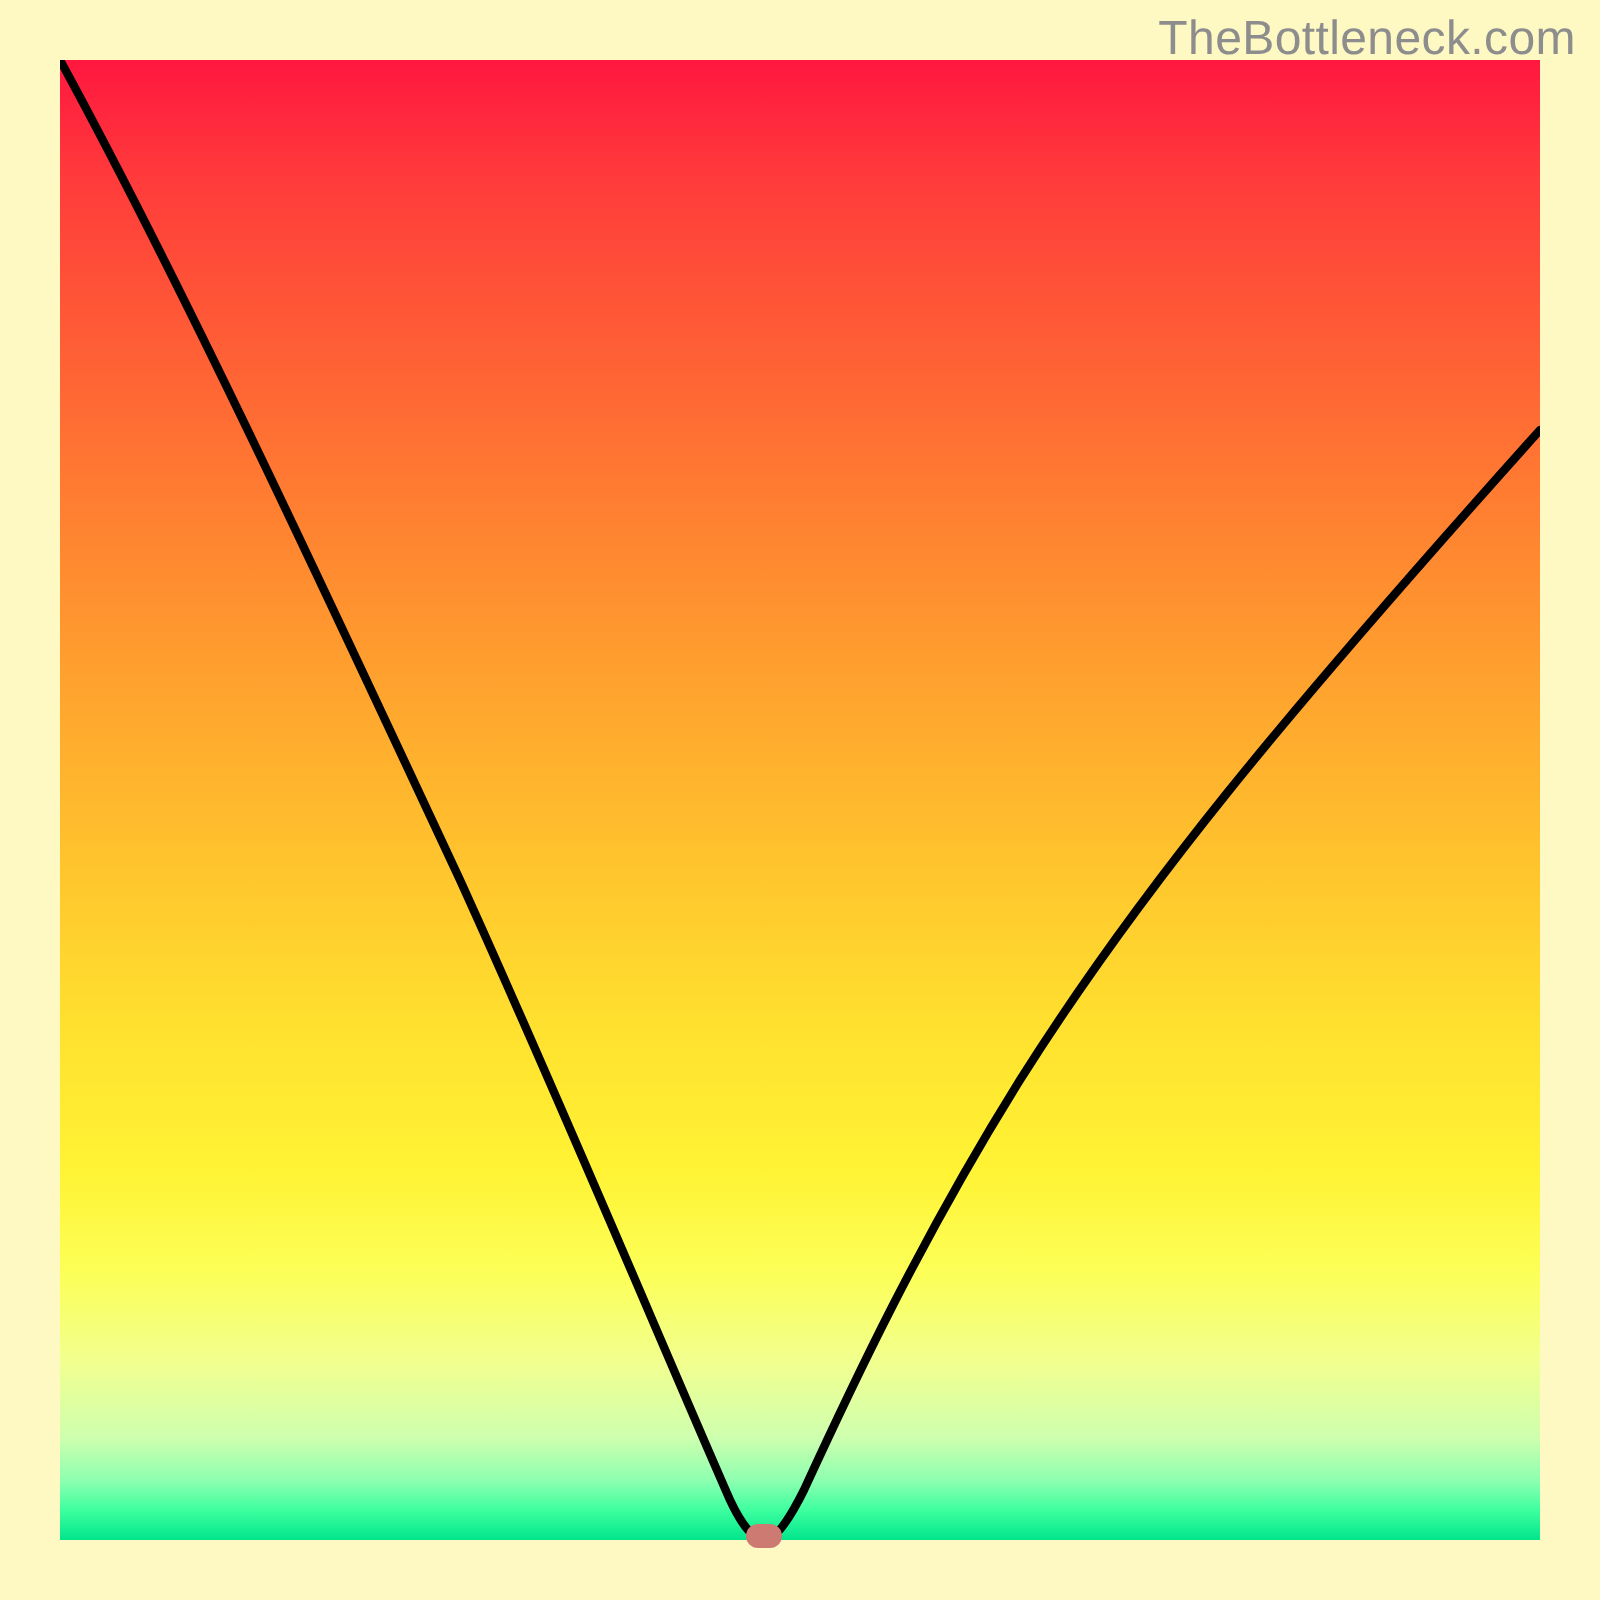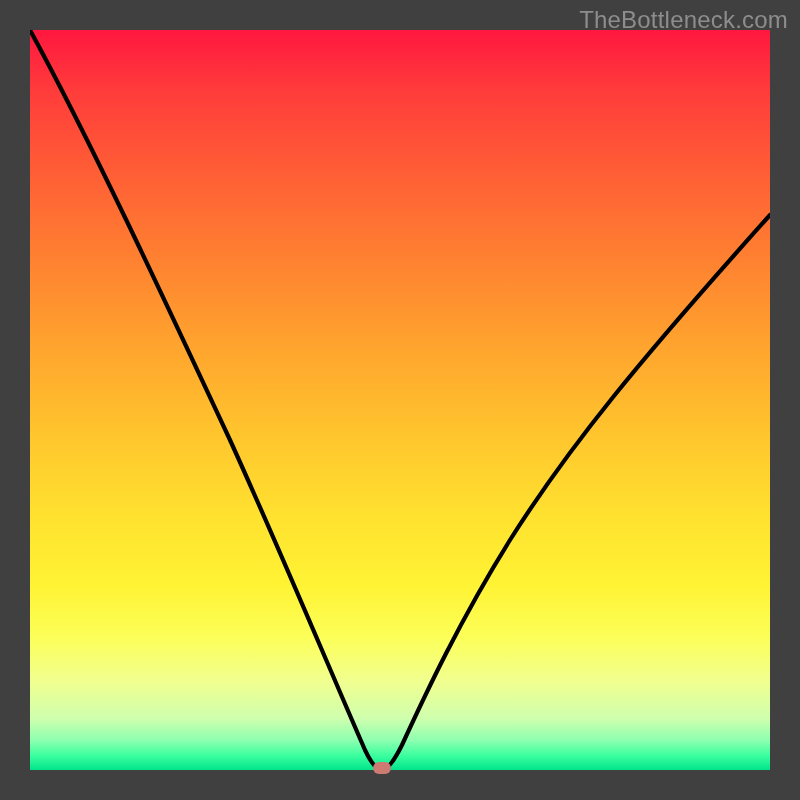--- a/index.html
+++ b/index.html
@@ -8,21 +8,21 @@
     width: 800px;
     height: 800px;
     overflow: hidden;
     background: #000;
     font-family: Arial, Helvetica, sans-serif;
   }
   .frame {
     position: relative;
     width: 800px;
     height: 800px;
-    background: #404040;
+    background: #fef9c3;
   }
   .plot-area {
     position: absolute;
     left: 30px;
     top: 30px;
     width: 740px;
     height: 740px;
     background: linear-gradient(to bottom,
       #ff173f 0%,
       #ff3b3b 8%,

